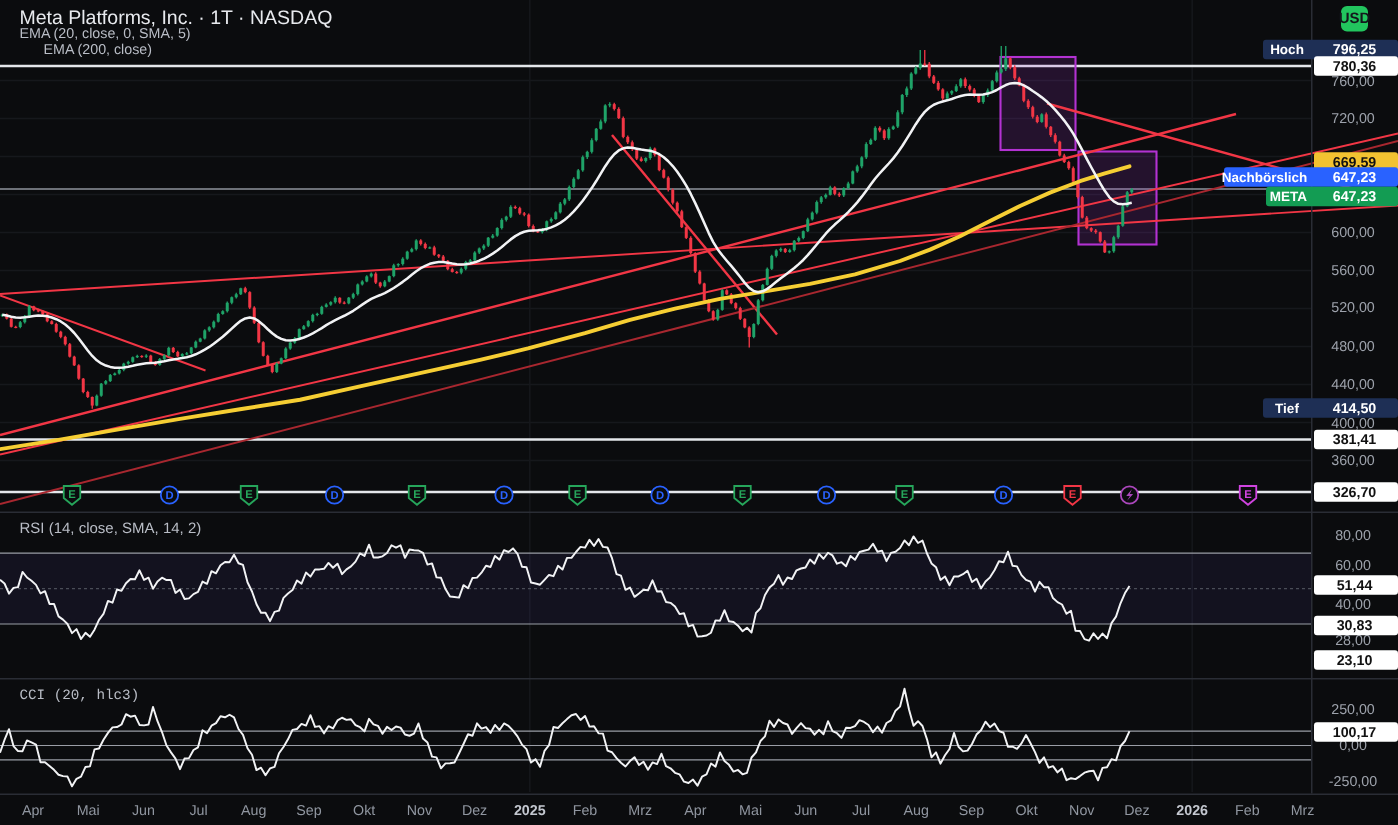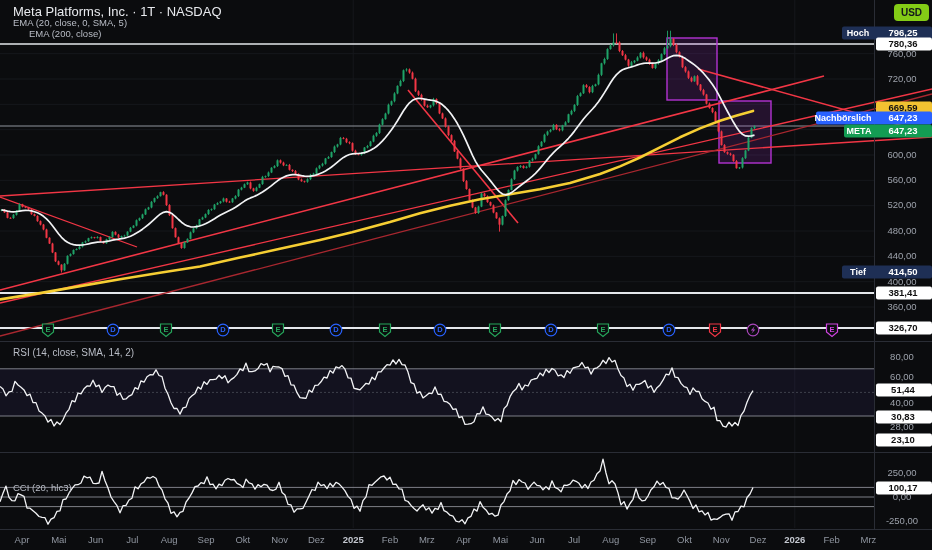--- a/index.html
+++ b/index.html
@@ -5,22 +5,22 @@
   html,body{margin:0;padding:0;background:#000;}
   #app{position:relative;width:932px;height:550px;background:#0b0c0e;overflow:hidden;
        font-family:"Liberation Sans",sans-serif;}
   svg{position:absolute;left:0;top:0;}
   svg text{font-family:"Liberation Sans",sans-serif;}
   .ov{position:absolute;z-index:5;}
   .legend-line1{left:13px;top:4px;font-size:13px;color:#e8eaee;}
   .legend-line2{left:13px;top:17px;font-size:9.5px;color:#b9bdc6;}
   .legend-line3{left:13px;top:28px;font-size:9.5px;color:#b9bdc6;margin-left:16px;}
   .pane-title-rsi{left:13px;top:347px;font-size:10px;color:#b9bdc6;}
-  .pane-title-cci{left:13px;top:482px;font-size:9.5px;color:#b9bdc6;}
-  .usd-btn{left:894px;top:4px;width:35px;height:17px;background:#84cc16;color:#14171c;
+  .pane-title-cci{left:13px;top:458px;font-size:9.5px;color:#b9bdc6;font-family:Liberation Mono, monospace;}
+  .usd-btn{left:894px;top:4px;width:18px;height:17px;background:#22c55e;color:#14171c;
            border-radius:4px;font-size:10px;font-weight:bold;display:flex;
            align-items:center;justify-content:center;cursor:pointer;}
 </style>
 </head>
 <body>
 
 <div id="app">
   <svg id="chart-svg" width="932" height="550" viewBox="0 0 932 550">
       <rect x="0" y="0" width="932" height="550" fill="#0b0c0e"></rect>
       <line x1="0" y1="53.664" x2="874" y2="53.664" stroke="#16181c" stroke-width="1"></line>

